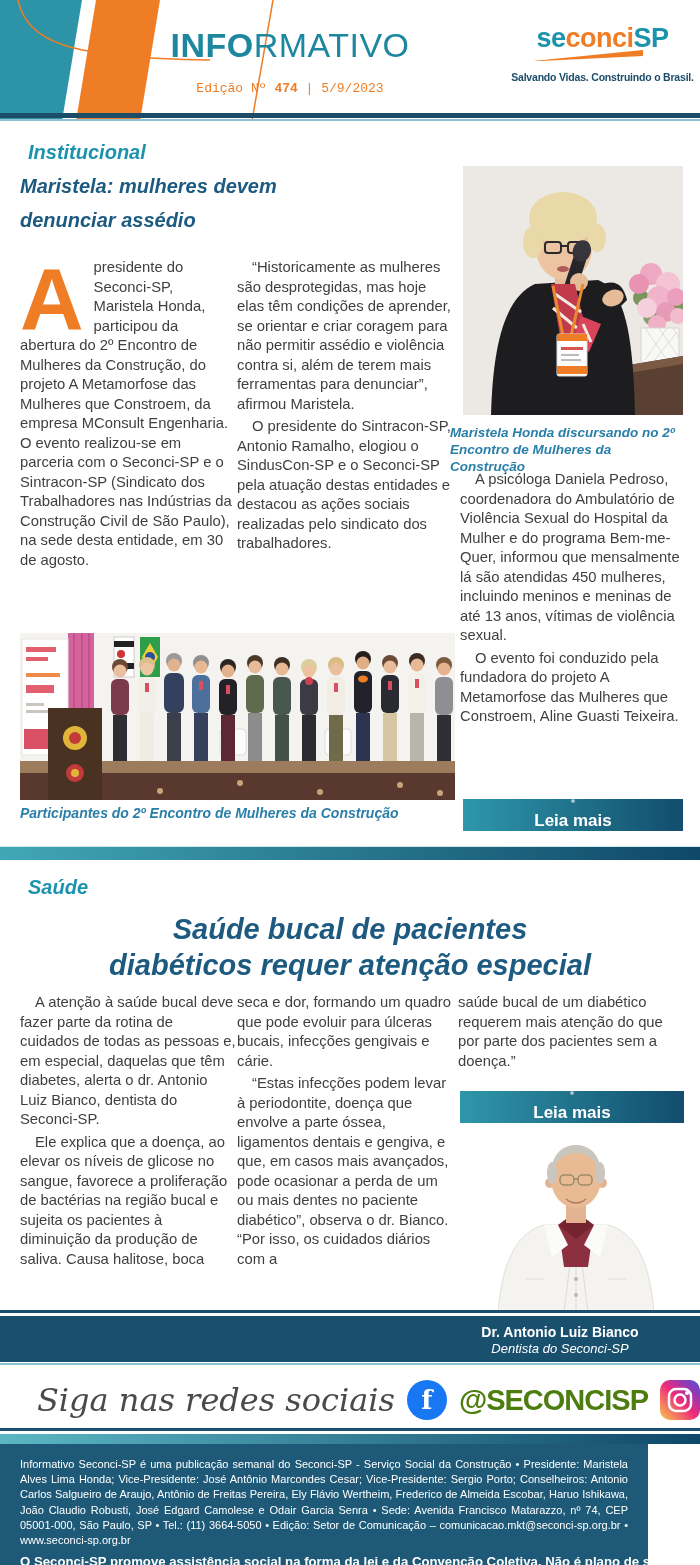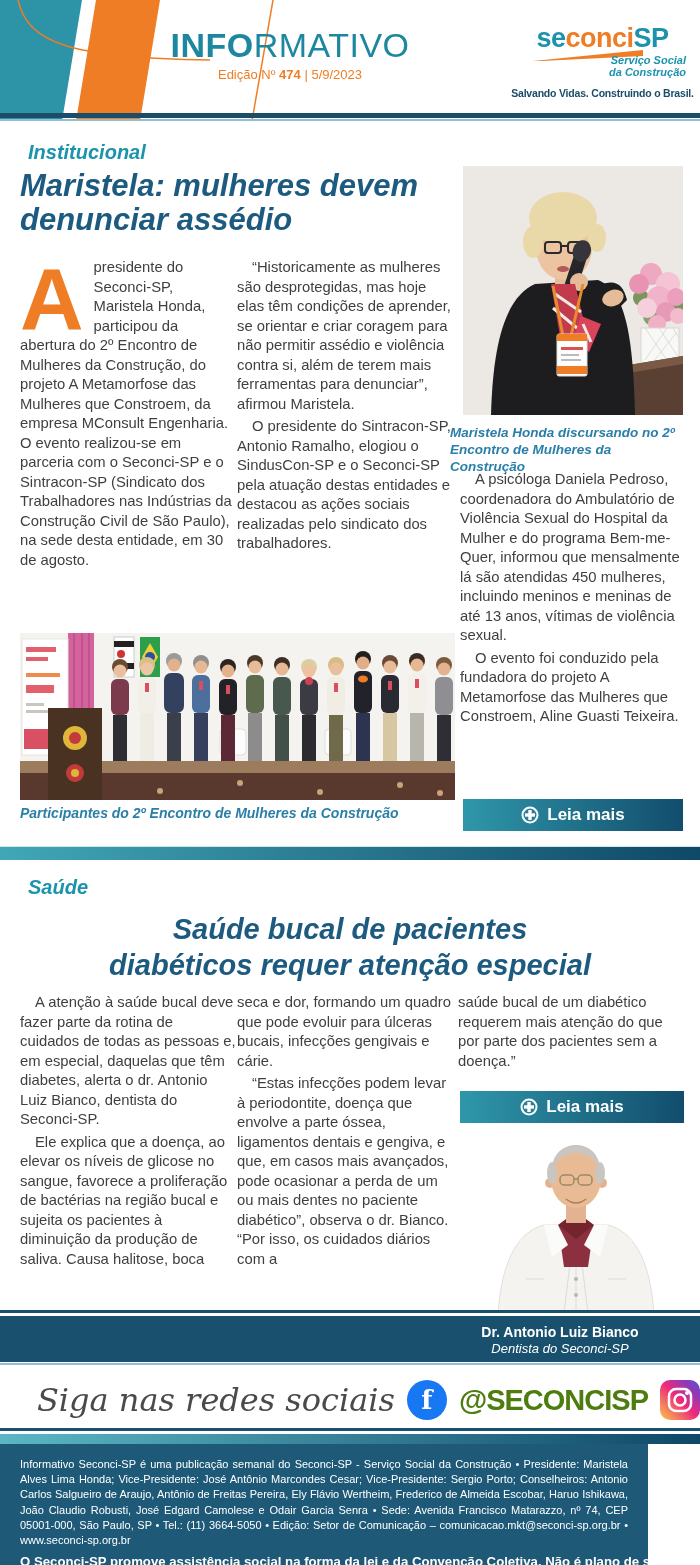--- a/index.html
+++ b/index.html
@@ -7,51 +7,51 @@
         font-family:"Liberation Sans",sans-serif;}
   .abs{position:absolute;}
 
   
   .hdr-rule1{left:0;top:113px;width:700px;height:5px;background:#1b4c68;}
   .hdr-rule2{left:0;top:119px;width:700px;height:2px;background:#8fc0d2;}
   .masthead{left:140px;top:26px;width:300px;text-align:center;color:#1e87a0;}
   .mast-title{font-size:34px;letter-spacing:.5px;}
   .mast-title .b{font-weight:700;}
   .mast-title .l{font-weight:400;}
-  .edition{margin-top:2px;font-size:13px;color:#ef7d25;}
+  .edition{margin-top:16px;font-size:13px;color:#ef7d25;font-family:Liberation Mono, monospace;}
   .edition .num{font-weight:700;}
   .logo{left:505px;top:24px;width:195px;text-align:center;}
   .logo-text{font-size:27px;font-weight:700;letter-spacing:-.5px;line-height:28px;}
   .logo-text .se,.logo-text .sp{color:#1b93ad;}
   .logo-text .co{color:#ef7d25;}
   .logo-sub{margin-top:1px;text-align:right;padding-right:14px;font-size:11px;line-height:12px;
             font-style:italic;font-weight:700;color:#1b93ad;}
   .slogan{margin-top:9px;font-size:10.5px;font-weight:700;letter-spacing:-.2px;color:#1b4c68;}
 
   
   .sec-label{font-size:20px;font-style:italic;font-weight:700;color:#1b93ad;}
-  .art-title{font-size:31px;line-height:34px;font-style:italic;font-weight:700;
+  .art-title{font-size:20px;line-height:34px;font-style:italic;font-weight:700;
              color:#1d5a80;white-space:pre-line;}
   .art-title.center{text-align:center;font-size:29px;line-height:36px;}
 
   
   .col{font-size:14.8px;line-height:19.5px;color:#3f3f3f;}
   .col p{margin:0;}
   .col p + p{margin-top:3px;}
   .ind{text-indent:15px;}
   .dropcap{float:left;font-size:88px;line-height:74px;font-weight:700;color:#ef7d25;
            margin:4px 10px 0 0;font-family:"Liberation Sans",sans-serif;}
 
   .caption{font-size:13.5px;line-height:17px;font-style:italic;font-weight:700;
            color:#2a7fa8;text-align:left;white-space:pre-line;}
 
   
   .leia-btn{display:flex;align-items:center;justify-content:center;gap:8px;
             background:linear-gradient(90deg,#2f97aa,#124d6d);color:#fff;
-            font-weight:700;font-size:17px;cursor:pointer;}
+            font-weight:700;font-size:17px;cursor:pointer;flex-direction:column;}
 
   
   .divider{background:linear-gradient(90deg,#41a7b6,#0f4868);border-top:1px solid #cfe6ec;}
   .navy-line{background:#19506e;}
   .light-line{background:#8fc0d2;}
 
   
   .doc-bar{left:0;top:1316px;width:700px;height:46px;background:#19506e;}
   .doc-cap{left:460px;top:1324px;width:200px;text-align:center;color:#fff;}
   .doc-name{font-size:14px;font-weight:700;line-height:17px;}
@@ -97,22 +97,20 @@
       <span class="num">474</span>
       <span>| 5/9/2023</span>
     </div>
   </div>
 
   <div class="abs logo">
     <div class="logo-text"><span class="se">se</span><span class="co">conci</span><span class="sp">SP</span></div>
     <svg width="150" height="12" style="display:block;margin:-2px auto 0 28px">
       <polygon points="0,11 110,0 110,6 8,11" fill="#ef7d25"></polygon>
     </svg>
-    <div class="logo-sub" style="white-space:pre-line;margin-top:-8px">Serviço Social
-da Construção</div>
     <div class="slogan">Salvando Vidas. Construindo o Brasil.</div>
   </div>
 
   <div class="abs sec-label" style="left:28px;top:141px">Institucional</div>
   <div class="abs art-title" style="left:20px;top:169px;width:440px">Maristela: mulheres devem
 denunciar assédio</div>
 
   <svg class="abs photo" style="left:463px;top:166px" width="220" height="249" viewBox="0 0 220 249">
     <rect width="220" height="249" fill="#ece9e4"></rect>
     <circle cx="190" cy="150" r="10" fill="#88a06b"></circle>

